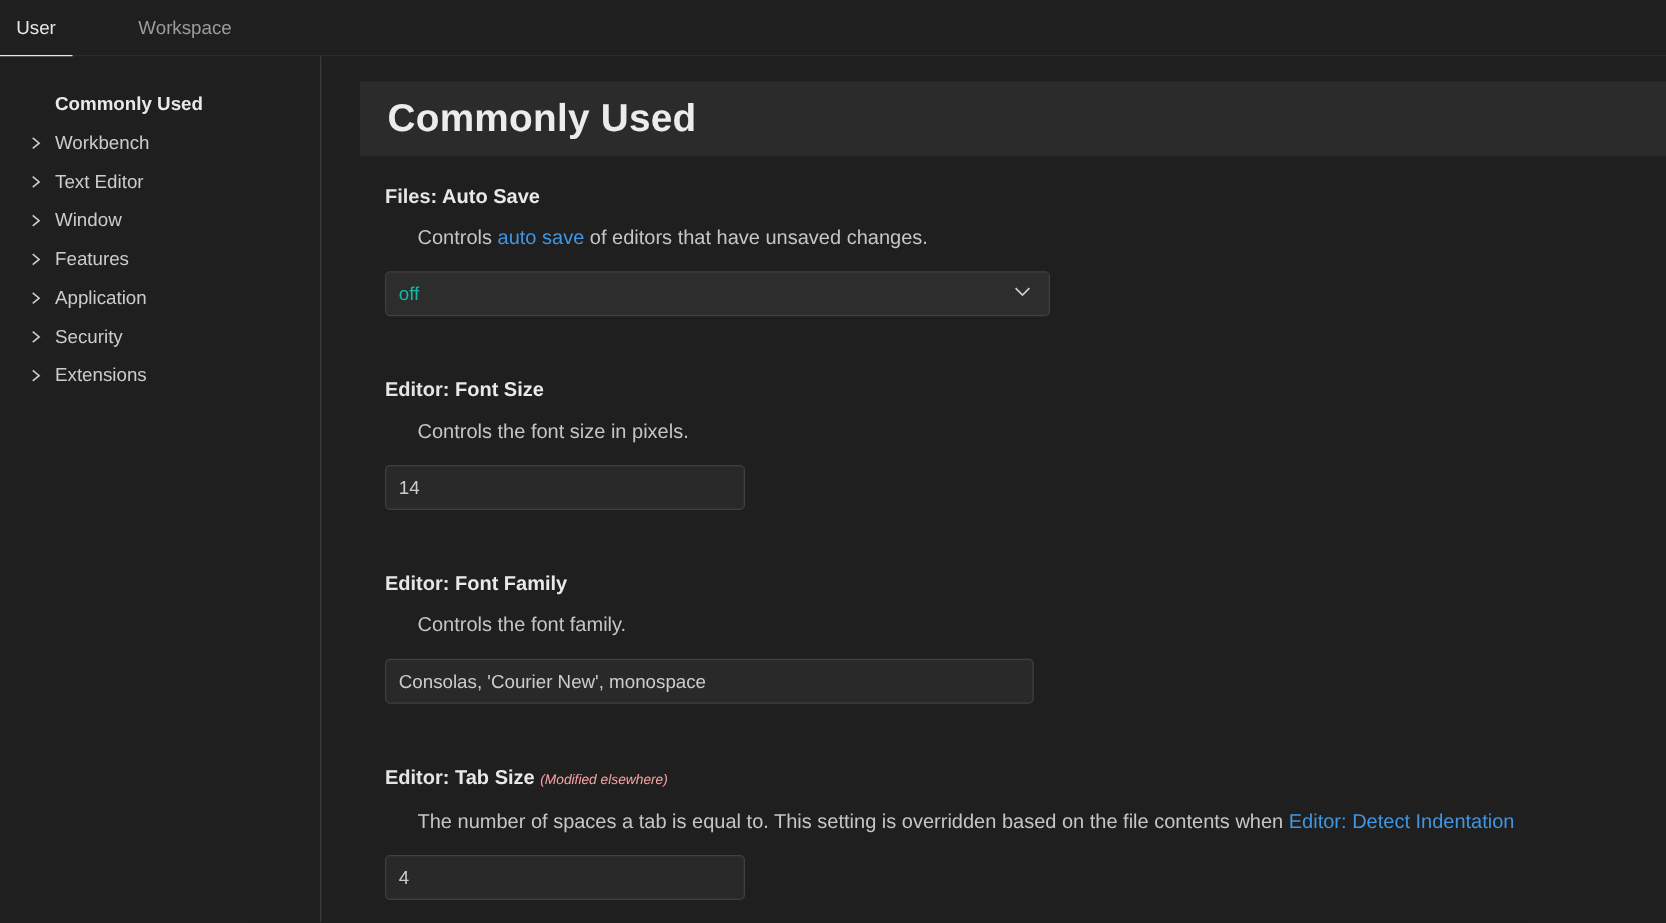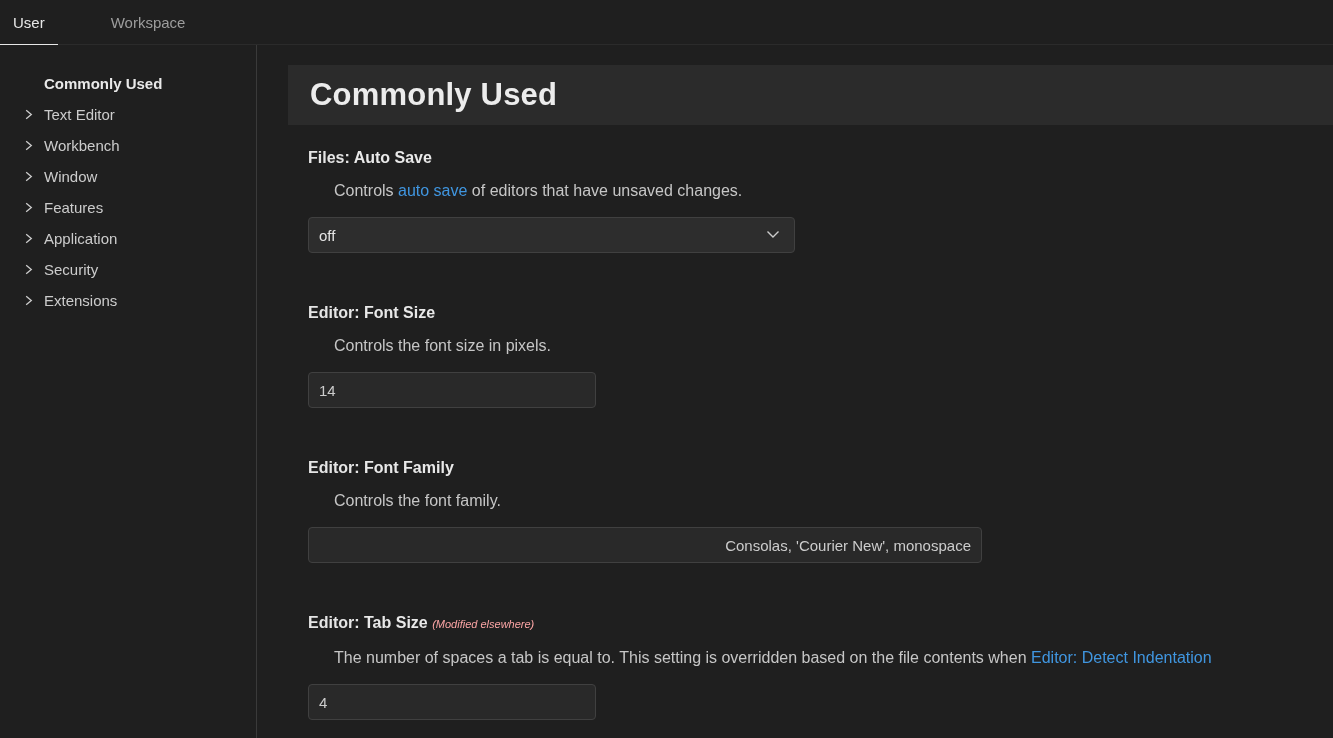--- a/index.html
+++ b/index.html
@@ -38,31 +38,31 @@
   .settings { margin-left:20px; }
   .setting { margin-top:23px; margin-bottom:50px; }
   .setting-label { font-size:16px; font-weight:700; line-height:19px; color:#e9e9e9; }
   .cat { color:#e5e5e5; }
   .modified { font-style:italic; font-weight:400; color:#fca5a5; margin-left:0; font-size:11px; }
   .setting-desc { margin-top:14px; font-size:16px; line-height:19px; color:#c6c6c6; white-space:nowrap; overflow:hidden;margin-left:26px; }
   .link { color:#4096e0; cursor:pointer; text-decoration:none; }
 
   .control { margin-top:17px; }
   .select-box {
-    width:487px; height:36px; background:#2d2d2d; border:1px solid #404040; border-radius:4px;
+    width:532px; height:36px; background:#2d2d2d; border:1px solid #404040; border-radius:4px;
     display:flex; align-items:center; justify-content:space-between;
-    padding:0 13px 0 10px; color:#e5e5e5; font-size:15px; cursor:pointer;
+    padding:0 13px 0 10px; color:#14b8a6; font-size:15px; cursor:pointer;
   }
   .text-input {
     height:36px; background:#292929; border:1px solid #404040; border-radius:4px;
     color:#cccccc; font-size:15px; padding:0 10px; outline:none;
     font-family:"Liberation Sans","DejaVu Sans",sans-serif;
   }
   .text-input.narrow { width:288px; }
-  .text-input.wide { width:674px;text-align:right; }
+  .text-input.wide { width:519px; }
 </style>
 </head>
 <body>
 
 <div class="tabbar">
   <div class="tab active">User</div>
   <div class="tab">Workspace</div>
 </div>
 
 <div class="layout">
@@ -71,29 +71,29 @@
     <div class="tree-row selected">
       <span class="twistie"></span>
       <span class="tree-label">Commonly Used</span>
     </div>
     <div class="tree-row">
       <span class="twistie">
           <svg width="13" height="13" viewBox="0 0 14 14">
             <polyline points="4.5,2.5 10,7 4.5,11.5" fill="none" stroke="#cccccc" stroke-width="1.4"></polyline>
           </svg>
         </span>
+      <span class="tree-label">Workbench</span>
+    </div>
+    <div class="tree-row">
+      <span class="twistie">
+          <svg width="13" height="13" viewBox="0 0 14 14">
+            <polyline points="4.5,2.5 10,7 4.5,11.5" fill="none" stroke="#cccccc" stroke-width="1.4"></polyline>
+          </svg>
+        </span>
       <span class="tree-label">Text Editor</span>
-    </div>
-    <div class="tree-row">
-      <span class="twistie">
-          <svg width="13" height="13" viewBox="0 0 14 14">
-            <polyline points="4.5,2.5 10,7 4.5,11.5" fill="none" stroke="#cccccc" stroke-width="1.4"></polyline>
-          </svg>
-        </span>
-      <span class="tree-label">Workbench</span>
     </div>
     <div class="tree-row">
       <span class="twistie">
           <svg width="13" height="13" viewBox="0 0 14 14">
             <polyline points="4.5,2.5 10,7 4.5,11.5" fill="none" stroke="#cccccc" stroke-width="1.4"></polyline>
           </svg>
         </span>
       <span class="tree-label">Window</span>
     </div>
     <div class="tree-row">

